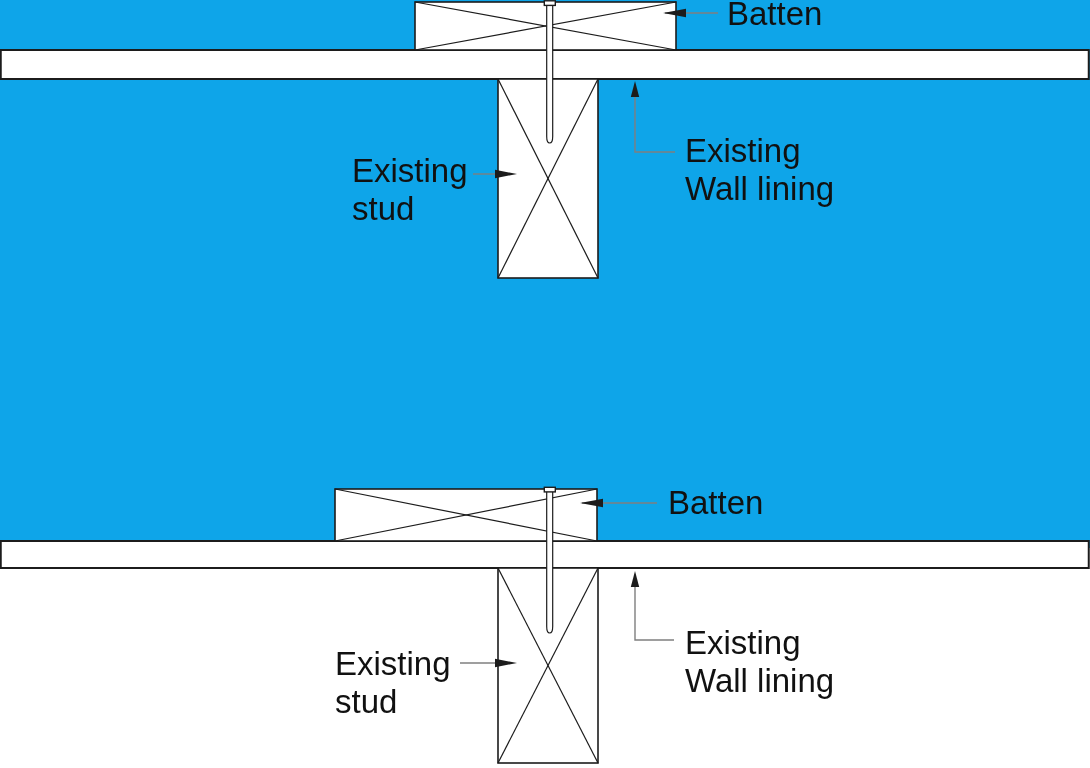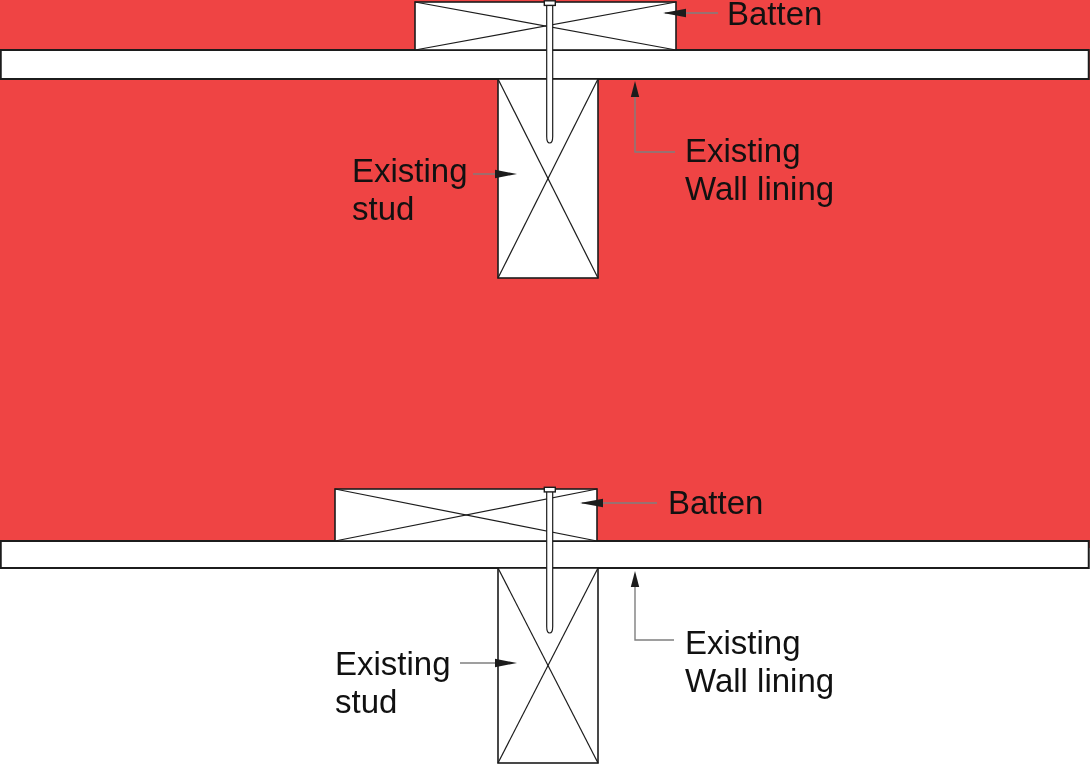--- a/index.html
+++ b/index.html
@@ -1,20 +1,20 @@
 <!DOCTYPE html>
 <html><head>
 <meta charset="utf-8">
 <style>
   html,body{margin:0;padding:0;}
   body{
     width:1090px;height:768px;background:#ffffff;overflow:hidden;
     font-family:"Liberation Sans","DejaVu Sans",sans-serif;
   }
-  .canvas{position:relative;width:1090px;height:548px;background:#ef4444;}
+  .canvas{position:relative;width:1090px;height:548px;background:#0ea5e9;}
   svg.linework{position:absolute;left:0;top:0;width:1090px;height:768px;}
   .label{
     position:absolute;font-size:33px;line-height:38px;color:#111111;
     white-space:nowrap;letter-spacing:0px;
   }
 </style>
 </head>
 <body>
 
 <div class="canvas">

